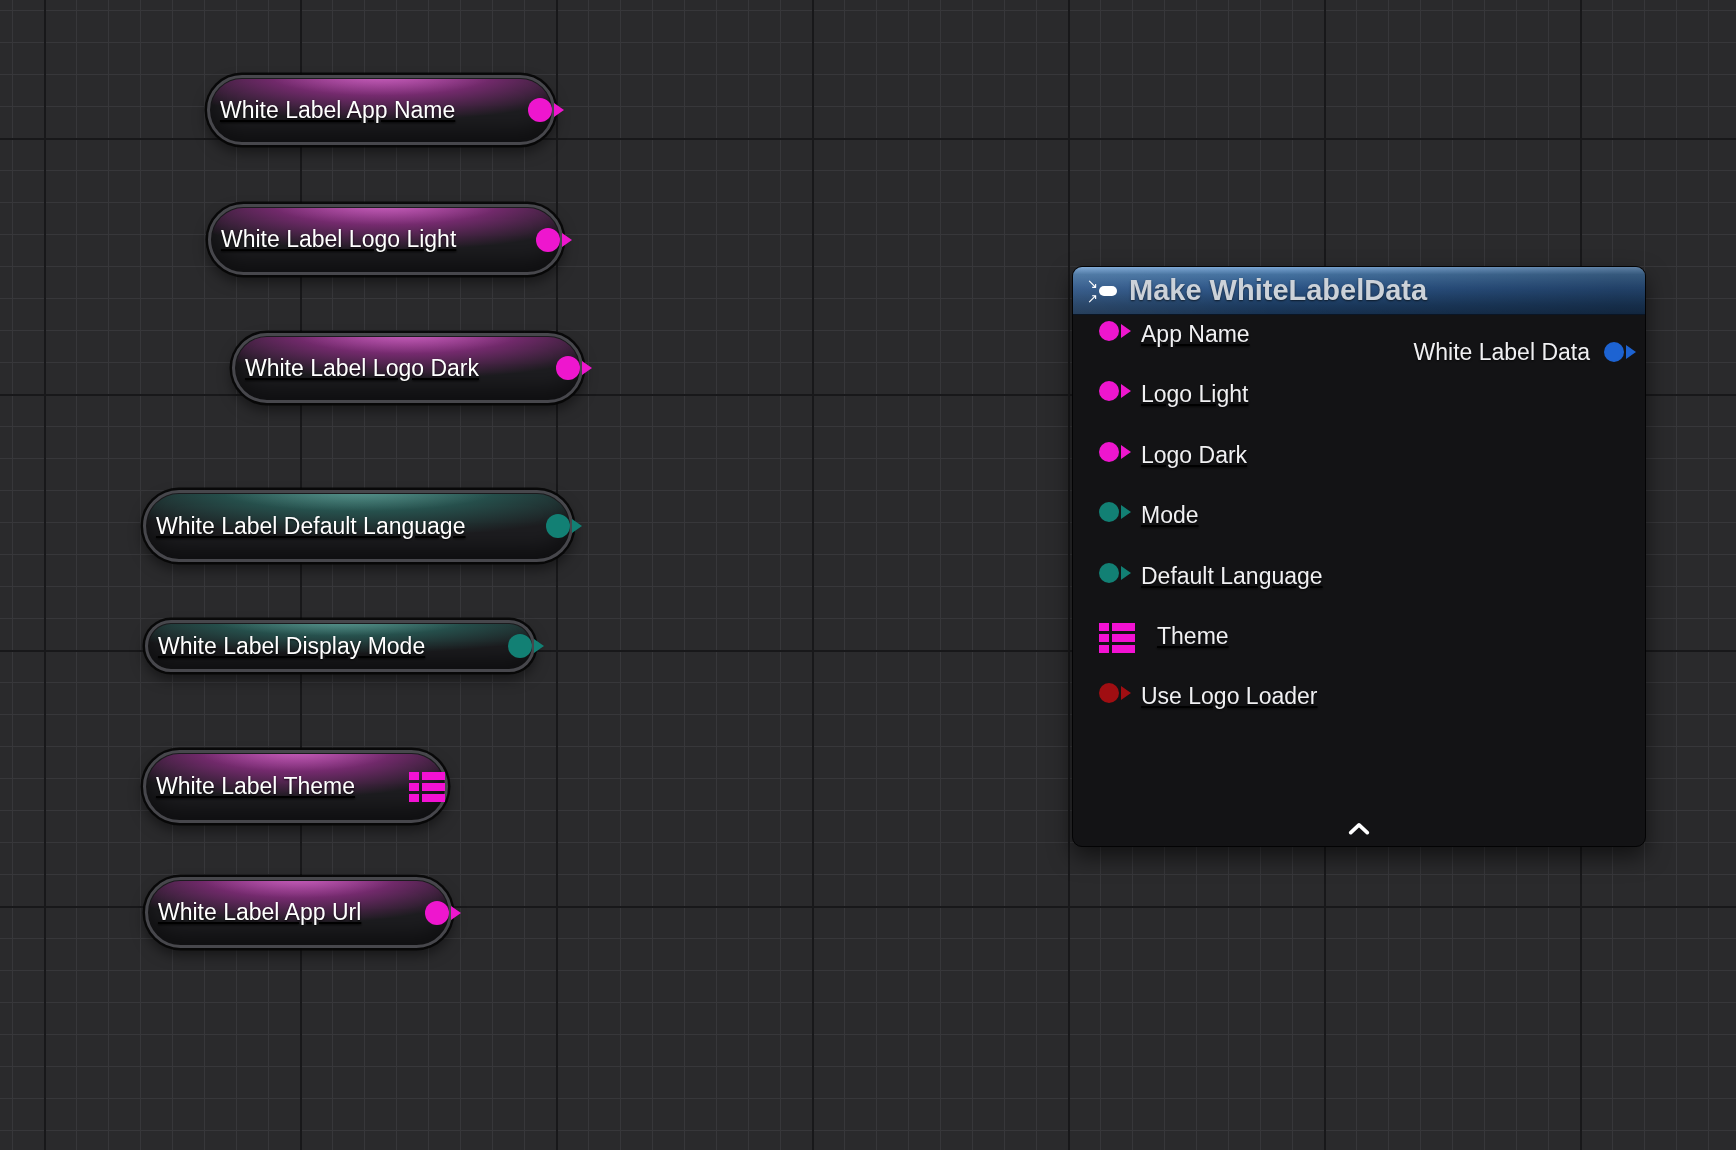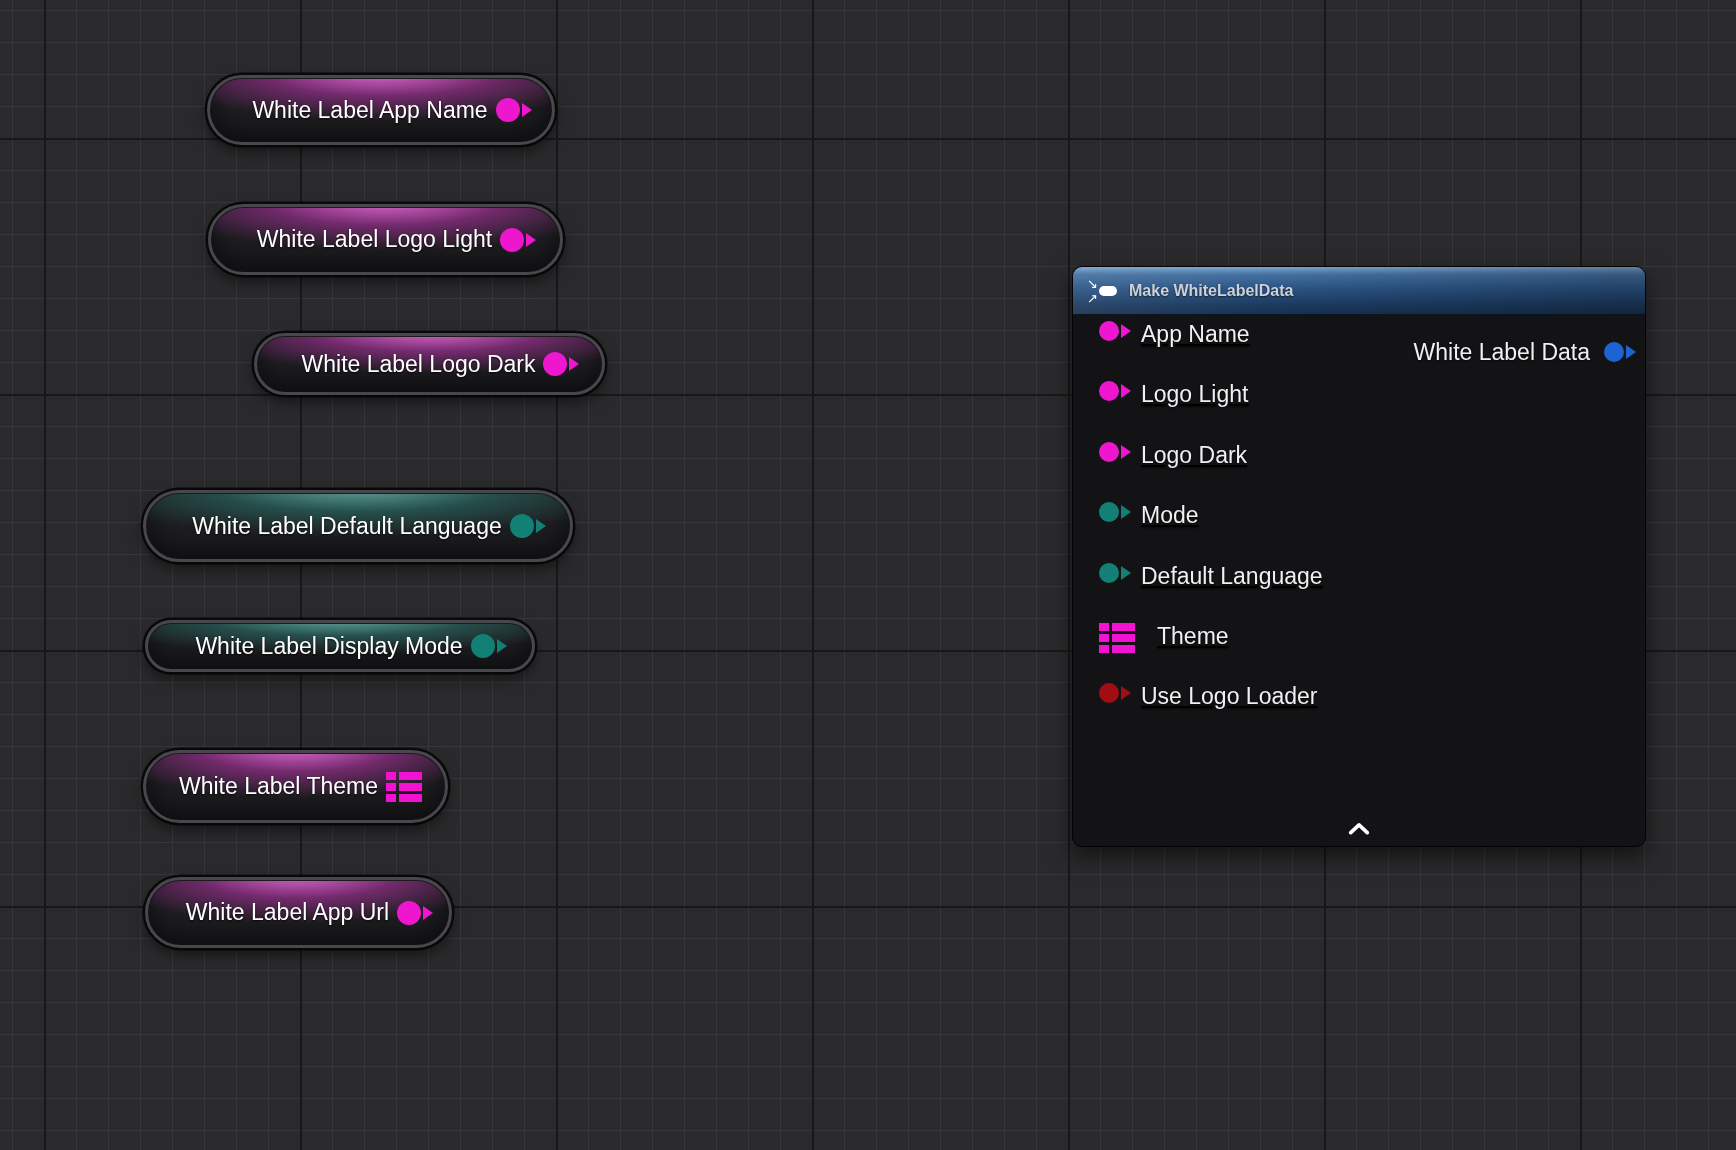--- a/index.html
+++ b/index.html
@@ -15,22 +15,22 @@
     background-size:256px 100%,100% 256px,32px 100%,100% 32px;
     background-position:44px 0,0 138px,12px 0,0 10px;
   }
   #wires{position:absolute;inset:0;z-index:1;}
 
   
   .pill{
     position:absolute;z-index:2;border-radius:60px;
     background:#1d1d20;border:3px solid #47474c;
     box-shadow:0 0 0 2.5px rgba(5,5,6,.9),0 7px 14px rgba(0,0,0,.5),inset 0 -12px 20px rgba(0,0,0,.5);
-    display:flex;align-items:center;justify-content:center;gap:8px;
-    padding-left:10px;box-sizing:border-box;cursor:default;
+    display:flex;align-items:center;justify-content:space-between;gap:8px;
+    padding-left:10px;box-sizing:border-box;cursor:default;text-decoration:underline;
   }
   .pill::before{
     content:"";position:absolute;inset:1px;border-radius:inherit;pointer-events:none;
     background:radial-gradient(105% 125% at 50% -12%, var(--glow) 0%, rgba(0,0,0,0) 64%);
   }
   .pill::after{
     content:"";position:absolute;inset:1px;border-radius:inherit;pointer-events:none;
     background:radial-gradient(55% 55% at 50% -6%, rgba(255,255,255,.22), rgba(255,255,255,0) 60%);
   }
   .pill-label{position:relative;z-index:3;color:#fff;font-size:23px;white-space:nowrap;
@@ -64,21 +64,21 @@
     box-shadow:0 10px 22px rgba(0,0,0,.55);box-sizing:border-box;
   }
   .unode-header{
     position:relative;height:47px;border-radius:9px 9px 0 0;overflow:hidden;
     display:flex;align-items:center;padding:0 14px;gap:12px;
     background:linear-gradient(180deg,#7aa5d3 0%,#44719f 16%,#2b5385 46%,#1c3b60 80%,#173150 100%);
     border-bottom:1px solid #0a1524;
   }
   .unode-header::after{content:"";position:absolute;inset:0;pointer-events:none;
     background:linear-gradient(90deg,rgba(255,255,255,.07),rgba(0,0,0,0) 35%,rgba(0,0,0,.22) 95%);}
-  .unode-title{position:relative;z-index:2;color:#ccd2d9;font-size:16px;font-weight:bold;
+  .unode-title{position:relative;z-index:2;color:#ccd2d9;font-size:29px;font-weight:bold;
     white-space:nowrap;text-shadow:0 1px 2px rgba(0,0,0,.6);}
   .make-icon{position:relative;z-index:2;width:30px;height:28px;flex:none;}
   .make-icon .mpill{position:absolute;right:0;top:9px;width:18px;height:10px;border-radius:5px;background:#fff;}
   .make-icon .ar{position:absolute;left:0;color:#fff;font-size:13px;line-height:13px;
     font-family:"DejaVu Sans",sans-serif;}
   .make-icon .ar.a1{top:0;}
   .make-icon .ar.a2{bottom:0;}
 
   .rows{position:absolute;left:0;right:0;top:47px;padding-top:7px;}
   .mrow{height:60.4px;display:flex;align-items:flex-start;padding-left:26px;text-decoration:underline;}
@@ -114,21 +114,21 @@
   <div class="pill t-pink" style="left:207px;top:75px;width:348px;height:70px">
     <span class="pill-label">White Label App Name</span>
     <span class="pin p-big c-pink"></span>
   </div>
 
   <div class="pill t-pink" style="left:208px;top:204px;width:355px;height:71px">
     <span class="pill-label">White Label Logo Light</span>
     <span class="pin p-big c-pink"></span>
   </div>
 
-  <div class="pill t-pink" style="left:254px;top:333px;width:351px;height:62px">
+  <div class="pill t-pink" style="left:232px;top:333px;width:351px;height:70px">
     <span class="pill-label">White Label Logo Dark</span>
     <span class="pin p-big c-pink"></span>
   </div>
 
   <div class="pill t-teal" style="left:143px;top:490px;width:430px;height:72px">
     <span class="pill-label">White Label Default Language</span>
     <span class="pin p-big c-teal"></span>
   </div>
 
   <div class="pill t-teal" style="left:145px;top:620px;width:390px;height:52px">

